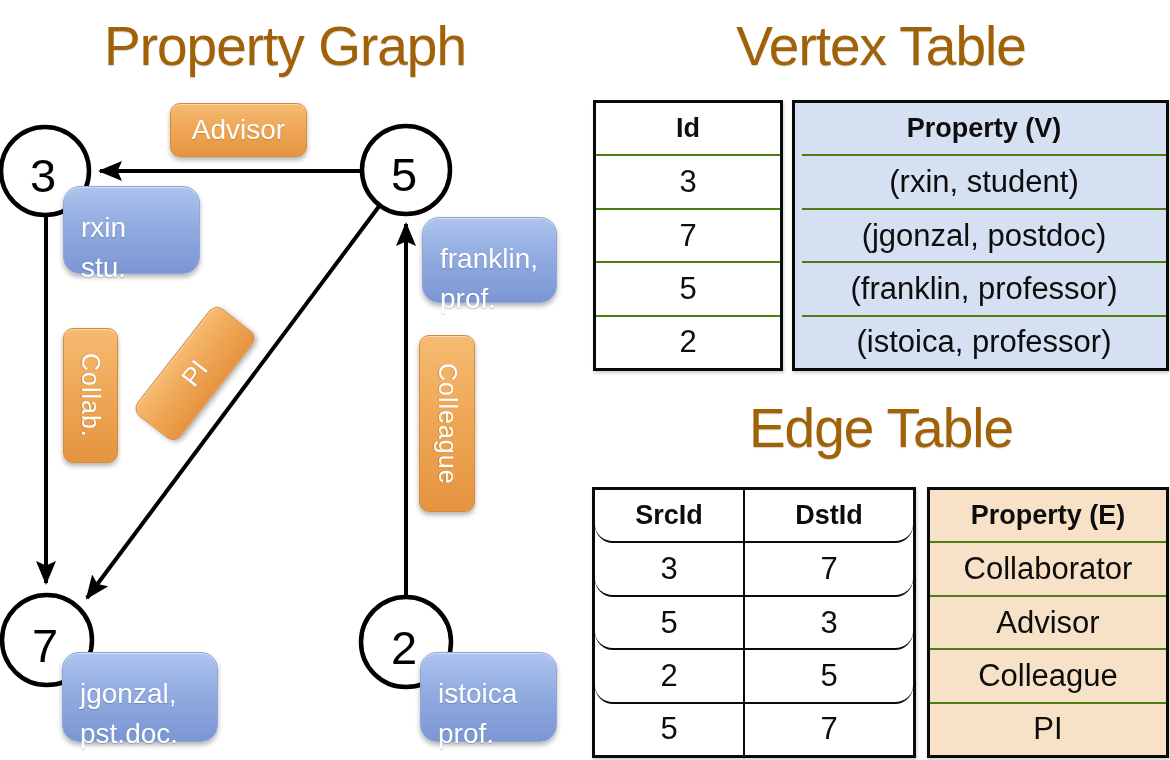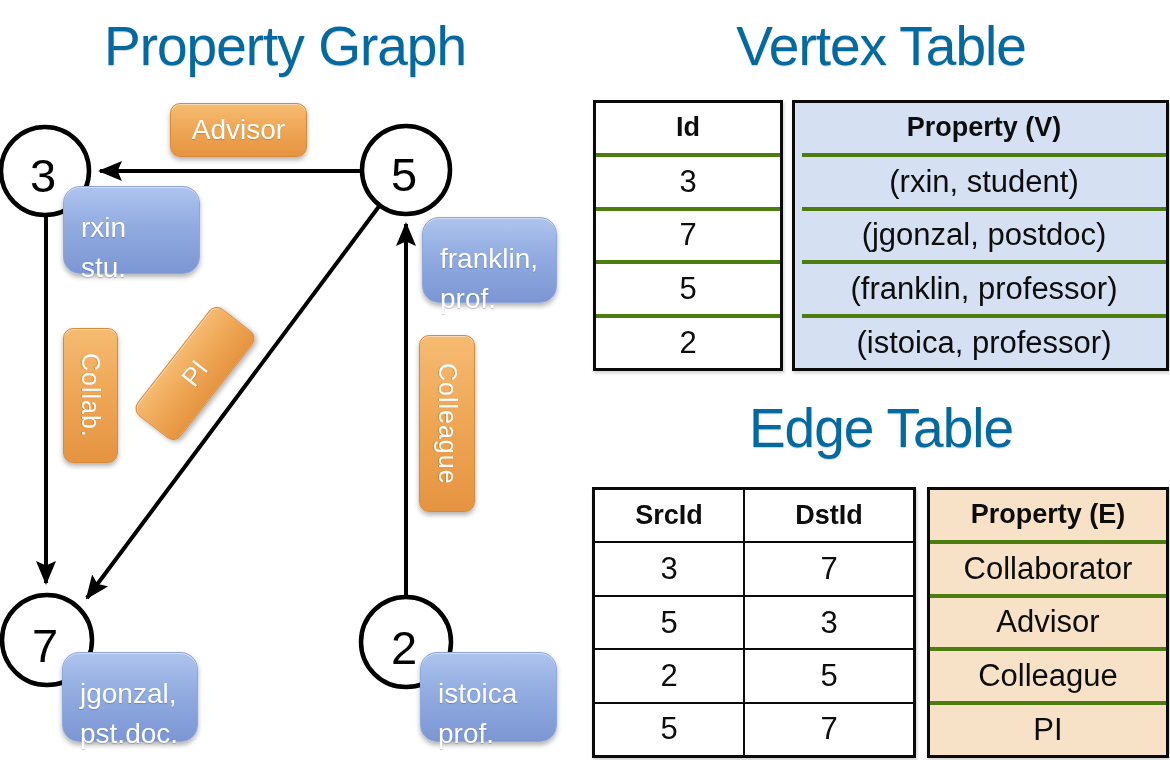--- a/index.html
+++ b/index.html
@@ -12,21 +12,21 @@
     overflow: hidden;
     font-family: "Liberation Sans", sans-serif;
     color: #0d0d0d;
   }
   .big-title {
     position: absolute;
     text-align: center;
     font-size: 55px;
     font-weight: 400;
     letter-spacing: -1px;
-    color: #0369a1;
+    color: #a16207;
     text-shadow: 0 1px 1px rgba(0,0,0,0.18);
     white-space: nowrap;
   }
   .pg-title  { left: 0;   top: 14px;  width: 570px; }
   .vt-title  { left: 592px; top: 14px;  width: 578px; }
   .et-title  { left: 592px; top: 396px; width: 578px; }
 
   .graph-svg { position: absolute; left: 0; top: 0; width: 1170px; height: 760px; }
 
   .node-num {
@@ -63,44 +63,44 @@
   }
   .vert { writing-mode: vertical-rl; font-size: 25px; letter-spacing: 1px; }
 
   .box-advisor   { left: 170px; top: 103px; width: 137px; height: 54px; }
   .box-collab    { left: 63px;  top: 328px; width: 55px;  height: 135px; }
   .box-colleague { left: 419px; top: 335px; width: 56px;  height: 177px; }
   .box-pi        { left: 127px; top: 346px; width: 136px; height: 55px; transform: rotate(-52deg); font-size: 26px; }
 
   .box-rxin     { left: 63px;  top: 186px; width: 137px; height: 88px; }
   .box-franklin { left: 422px; top: 187px; width: 135px; height: 86px; margin-top: 30px; }
-  .box-jgonzal  { left: 62px;  top: 652px; width: 136px; height: 90px; }
+  .box-jgonzal  { left: 62px;  top: 652px; width: 156px; height: 90px; }
   .box-istoica  { left: 420px; top: 652px; width: 137px; height: 90px; }
 
   .table-box {
     position: absolute;
     border: 3px solid #0a0a0a;
     display: flex;
     flex-direction: column;
     background: #fff;
     box-shadow: 1px 2px 3px rgba(0,0,0,0.20);
   }
   .fill-blue { background: #d5e0f2; }
   .fill-tan  { background: #f7e2c8; }
   .trow {
     flex: 1;
     display: flex;
     align-items: center;
     justify-content: center;
-    border-bottom: 4px solid #4d7c0f;
+    border-bottom: 2px solid #4d7c0f;
     font-size: 31px;
   }
   .trow:last-child { border-bottom: none; }
   .thead { font-weight: bold; font-size: 27px; }
-  .erow { flex: 1; display: flex; border-bottom: 2px solid #0a0a0a; }
+  .erow { flex: 1; display: flex; border-bottom: 2px solid #0a0a0a; border-radius: 18px; }
   .erow:last-child { border-bottom: none; }
   .ecell {
     display: flex; align-items: center; justify-content: center;
     font-size: 31px;
   }
   .ecell.src { width: 150px; border-right: 2px solid #0a0a0a; }
   .ecell.dst { flex: 1; }
   .erow.hdr .ecell { font-weight: bold; font-size: 27px; }
 
   .vt-id   { left: 593px; top: 100px; width: 190px; height: 271px; }

